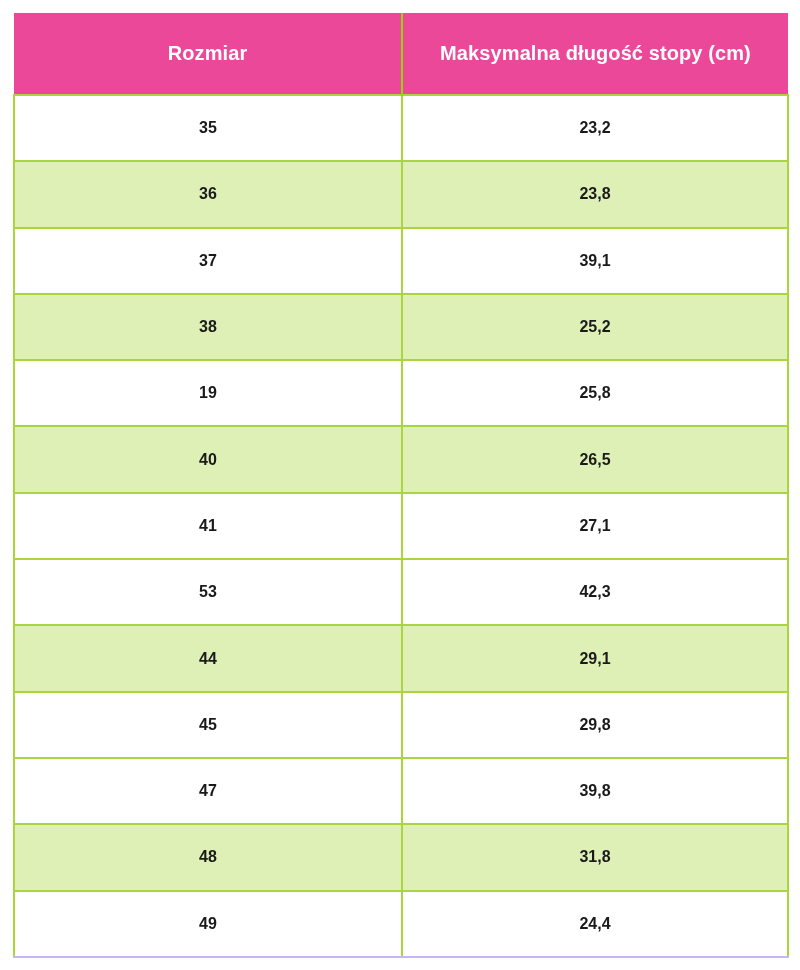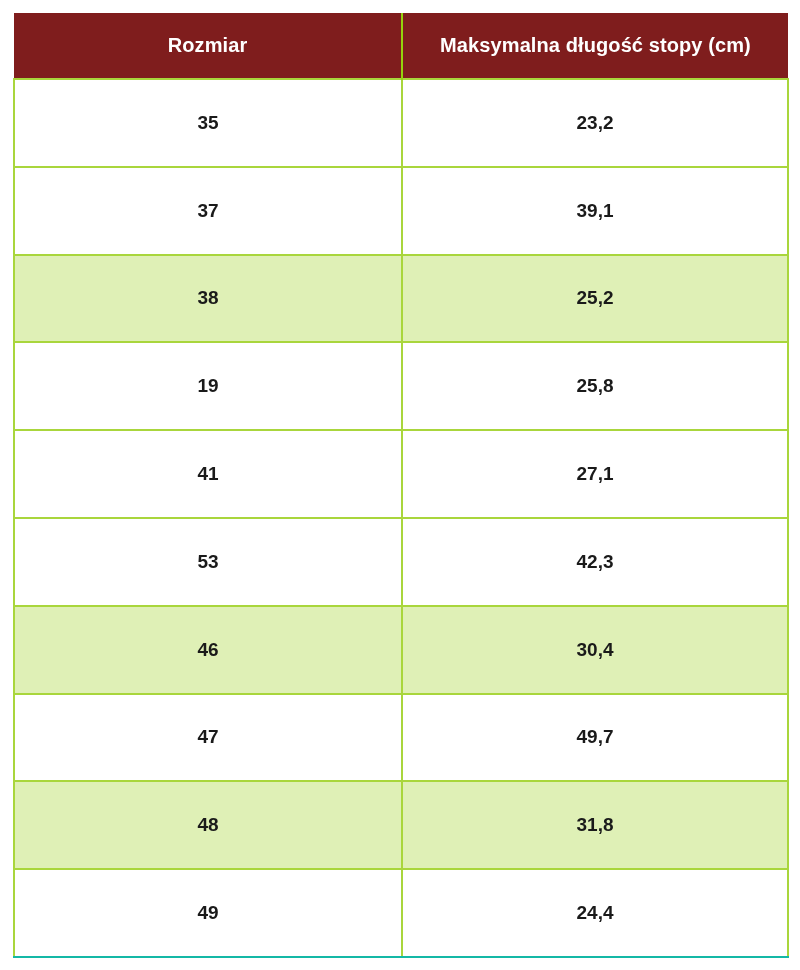--- a/index.html
+++ b/index.html
@@ -27,52 +27,52 @@
     width: 100%;
     height: 100%;
     border-collapse: collapse;
     table-layout: fixed;
   }
 
   table.size-table col.col-size   { width: 388px; }
   table.size-table col.col-length { width: 386px; }
 
   thead tr.header-row th {
-    background: #7f1d1d;
+    background: #ec4899;
     color: #ffffff;
     font-size: 20px;
     font-weight: bold;
     text-align: center;
     vertical-align: middle;
     height: 65px;
-    padding: 0 6px;
+    padding: 8px 6px;
     border: none;
     letter-spacing: 0.1px;
   }
   thead tr.header-row th.th-size {
     border-right: 2px solid #95d30d;
   }
 
   tbody tr.data-row td {
     height: 58px;
     text-align: center;
     vertical-align: middle;
-    font-size: 19px;
+    font-size: 16px;
     font-weight: bold;
     color: #1a1a1a;
     border-top: 2px solid #a9d63c;
     border-bottom: 0;
     padding: 0 6px;
     box-sizing: border-box;
   }
   tbody tr.data-row td.cell-size {
     border-right: 2px solid #a9d63c;
   }
   tbody tr.data-row:last-child td {
-    border-bottom: 2px solid #14b8a6;
+    border-bottom: 2px solid #c4b5fd;
   }
 
   tbody tr.row-odd  td { background: #ffffff; }
   tbody tr.row-even td { background: #dff0b6; }
 
   tbody tr.data-row td.cell-size,
   tbody tr.data-row td.cell-length {
     border-left: 2px solid #a9d63c;
   }
   tbody tr.data-row td.cell-length {
@@ -94,47 +94,59 @@
       <tr class="header-row">
         <th class="th-size">Rozmiar</th>
         <th class="th-length">Maksymalna długość stopy (cm)</th>
       </tr>
     </thead>
     <tbody id="table-body">
         <tr class="data-row row-odd">
           <td class="cell-size">35</td>
           <td class="cell-length">23,2</td>
         </tr>
+        <tr class="data-row row-even">
+          <td class="cell-size">36</td>
+          <td class="cell-length">23,8</td>
+        </tr>
         <tr class="data-row row-odd">
           <td class="cell-size">37</td>
           <td class="cell-length">39,1</td>
         </tr>
         <tr class="data-row row-even">
           <td class="cell-size">38</td>
           <td class="cell-length">25,2</td>
         </tr>
         <tr class="data-row row-odd">
           <td class="cell-size">19</td>
           <td class="cell-length">25,8</td>
         </tr>
+        <tr class="data-row row-even">
+          <td class="cell-size">40</td>
+          <td class="cell-length">26,5</td>
+        </tr>
         <tr class="data-row row-odd">
           <td class="cell-size">41</td>
           <td class="cell-length">27,1</td>
         </tr>
         <tr class="data-row row-odd">
           <td class="cell-size">53</td>
           <td class="cell-length">42,3</td>
         </tr>
         <tr class="data-row row-even">
-          <td class="cell-size">46</td>
-          <td class="cell-length">30,4</td>
+          <td class="cell-size">44</td>
+          <td class="cell-length">29,1</td>
+        </tr>
+        <tr class="data-row row-odd">
+          <td class="cell-size">45</td>
+          <td class="cell-length">29,8</td>
         </tr>
         <tr class="data-row row-odd">
           <td class="cell-size">47</td>
-          <td class="cell-length">49,7</td>
+          <td class="cell-length">39,8</td>
         </tr>
         <tr class="data-row row-even">
           <td class="cell-size">48</td>
           <td class="cell-length">31,8</td>
         </tr>
         <tr class="data-row row-odd">
           <td class="cell-size">49</td>
           <td class="cell-length">24,4</td>
         </tr>
       </tbody>

